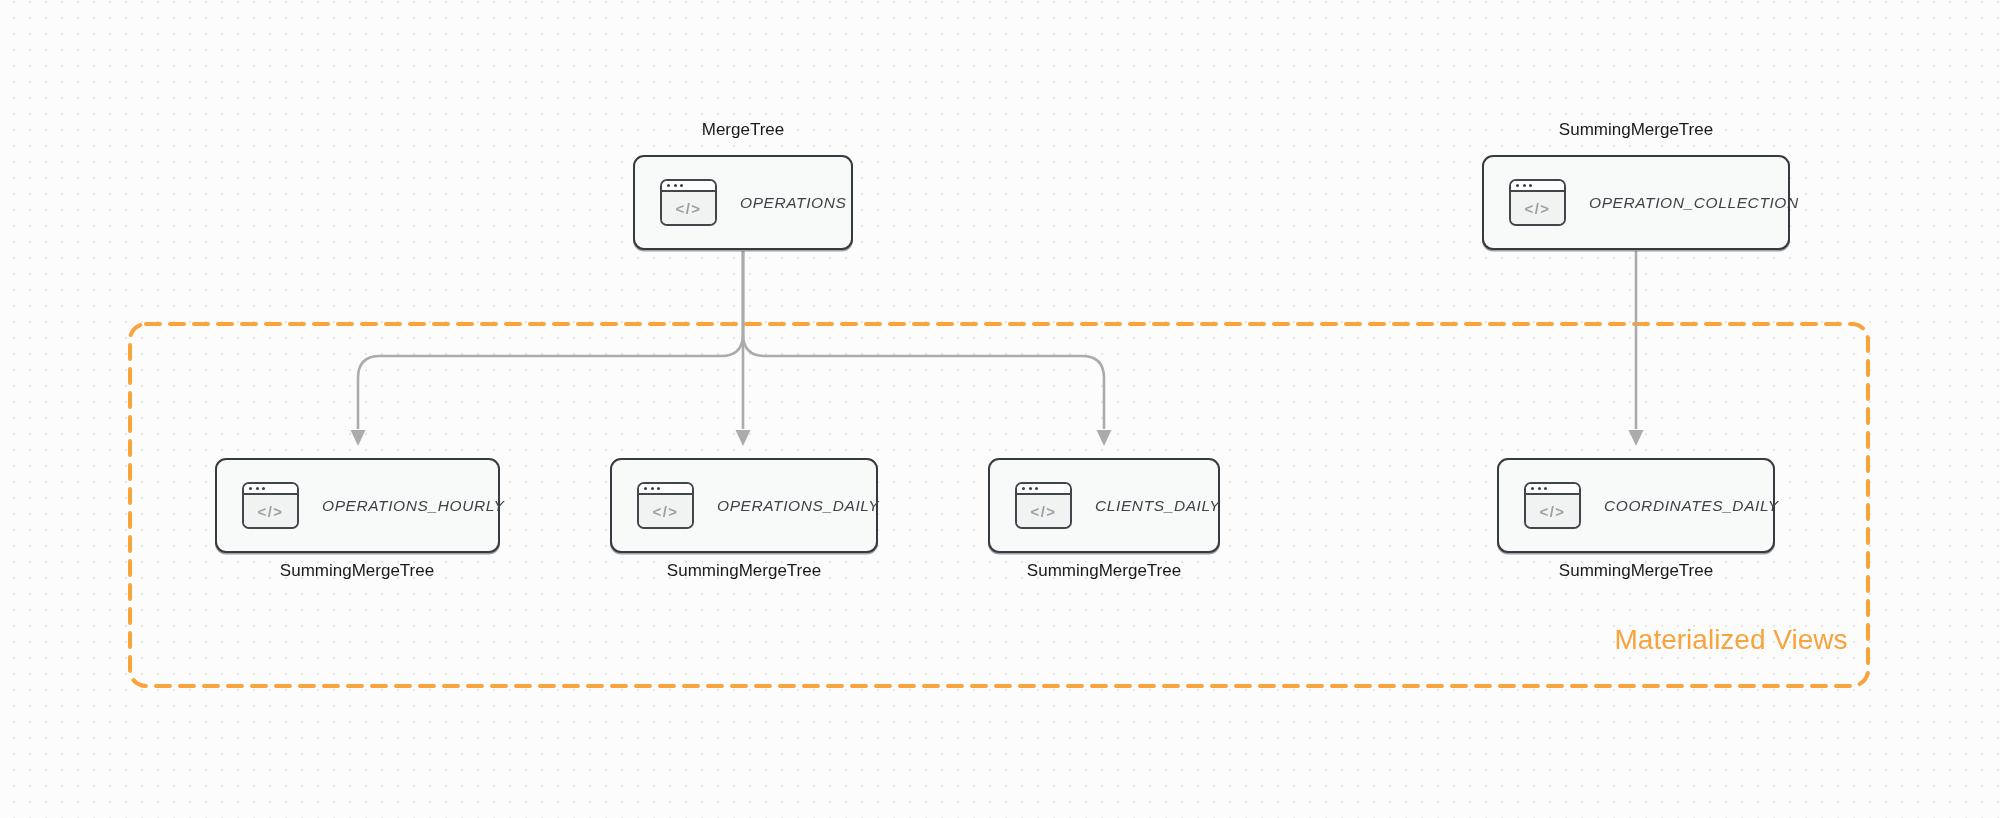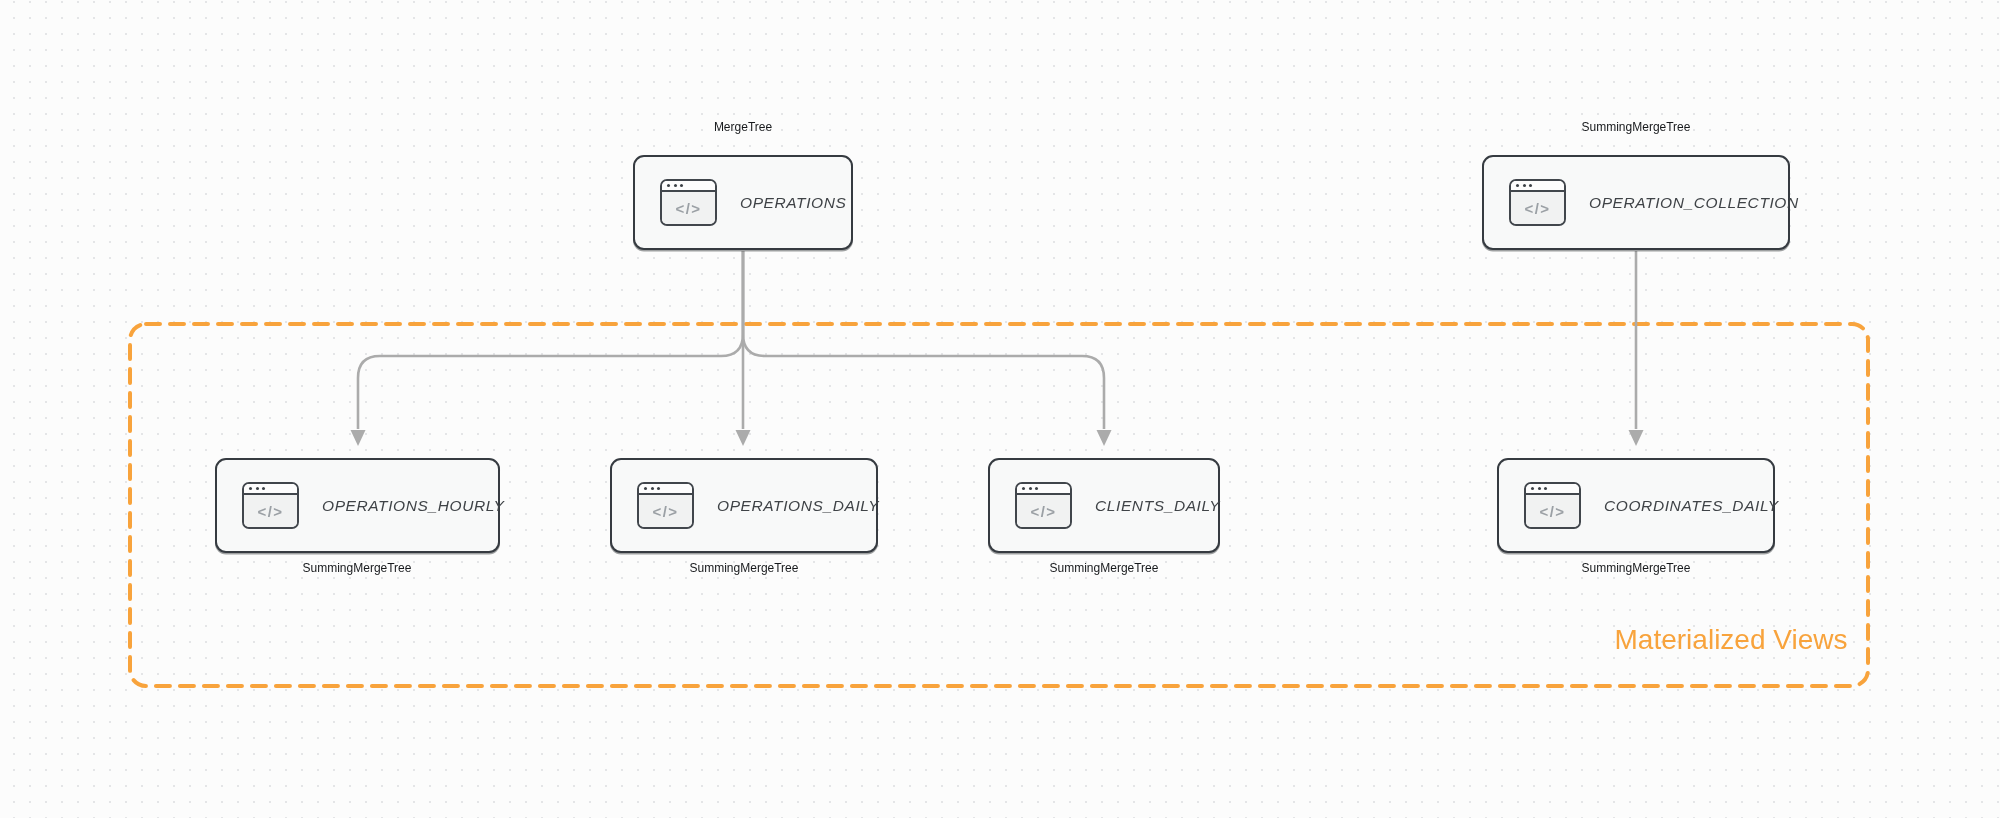--- a/index.html
+++ b/index.html
@@ -81,21 +81,21 @@
   #n-operation-collection{left:1482px;top:155px;width:308px}
   #n-operations-hourly{left:215px;top:458px;width:285px}
   #n-operations-daily{left:610px;top:458px;width:268px}
   #n-clients-daily{left:988px;top:458px;width:232px}
   #n-coordinates-daily{left:1497px;top:458px;width:278px}
 
   
   .engine-label{
     position:absolute;
     transform:translateX(-50%);
-    font-size:12px;
+    font-size:17px;
     color:var(--label-text);
     white-space:nowrap;
   }
   #lbl-operations{left:743px;top:120px}
   #lbl-operation-collection{left:1636px;top:120px}
   #lbl-operations-hourly{left:357px;top:561px}
   #lbl-operations-daily{left:744px;top:561px}
   #lbl-clients-daily{left:1104px;top:561px}
   #lbl-coordinates-daily{left:1636px;top:561px}
 

